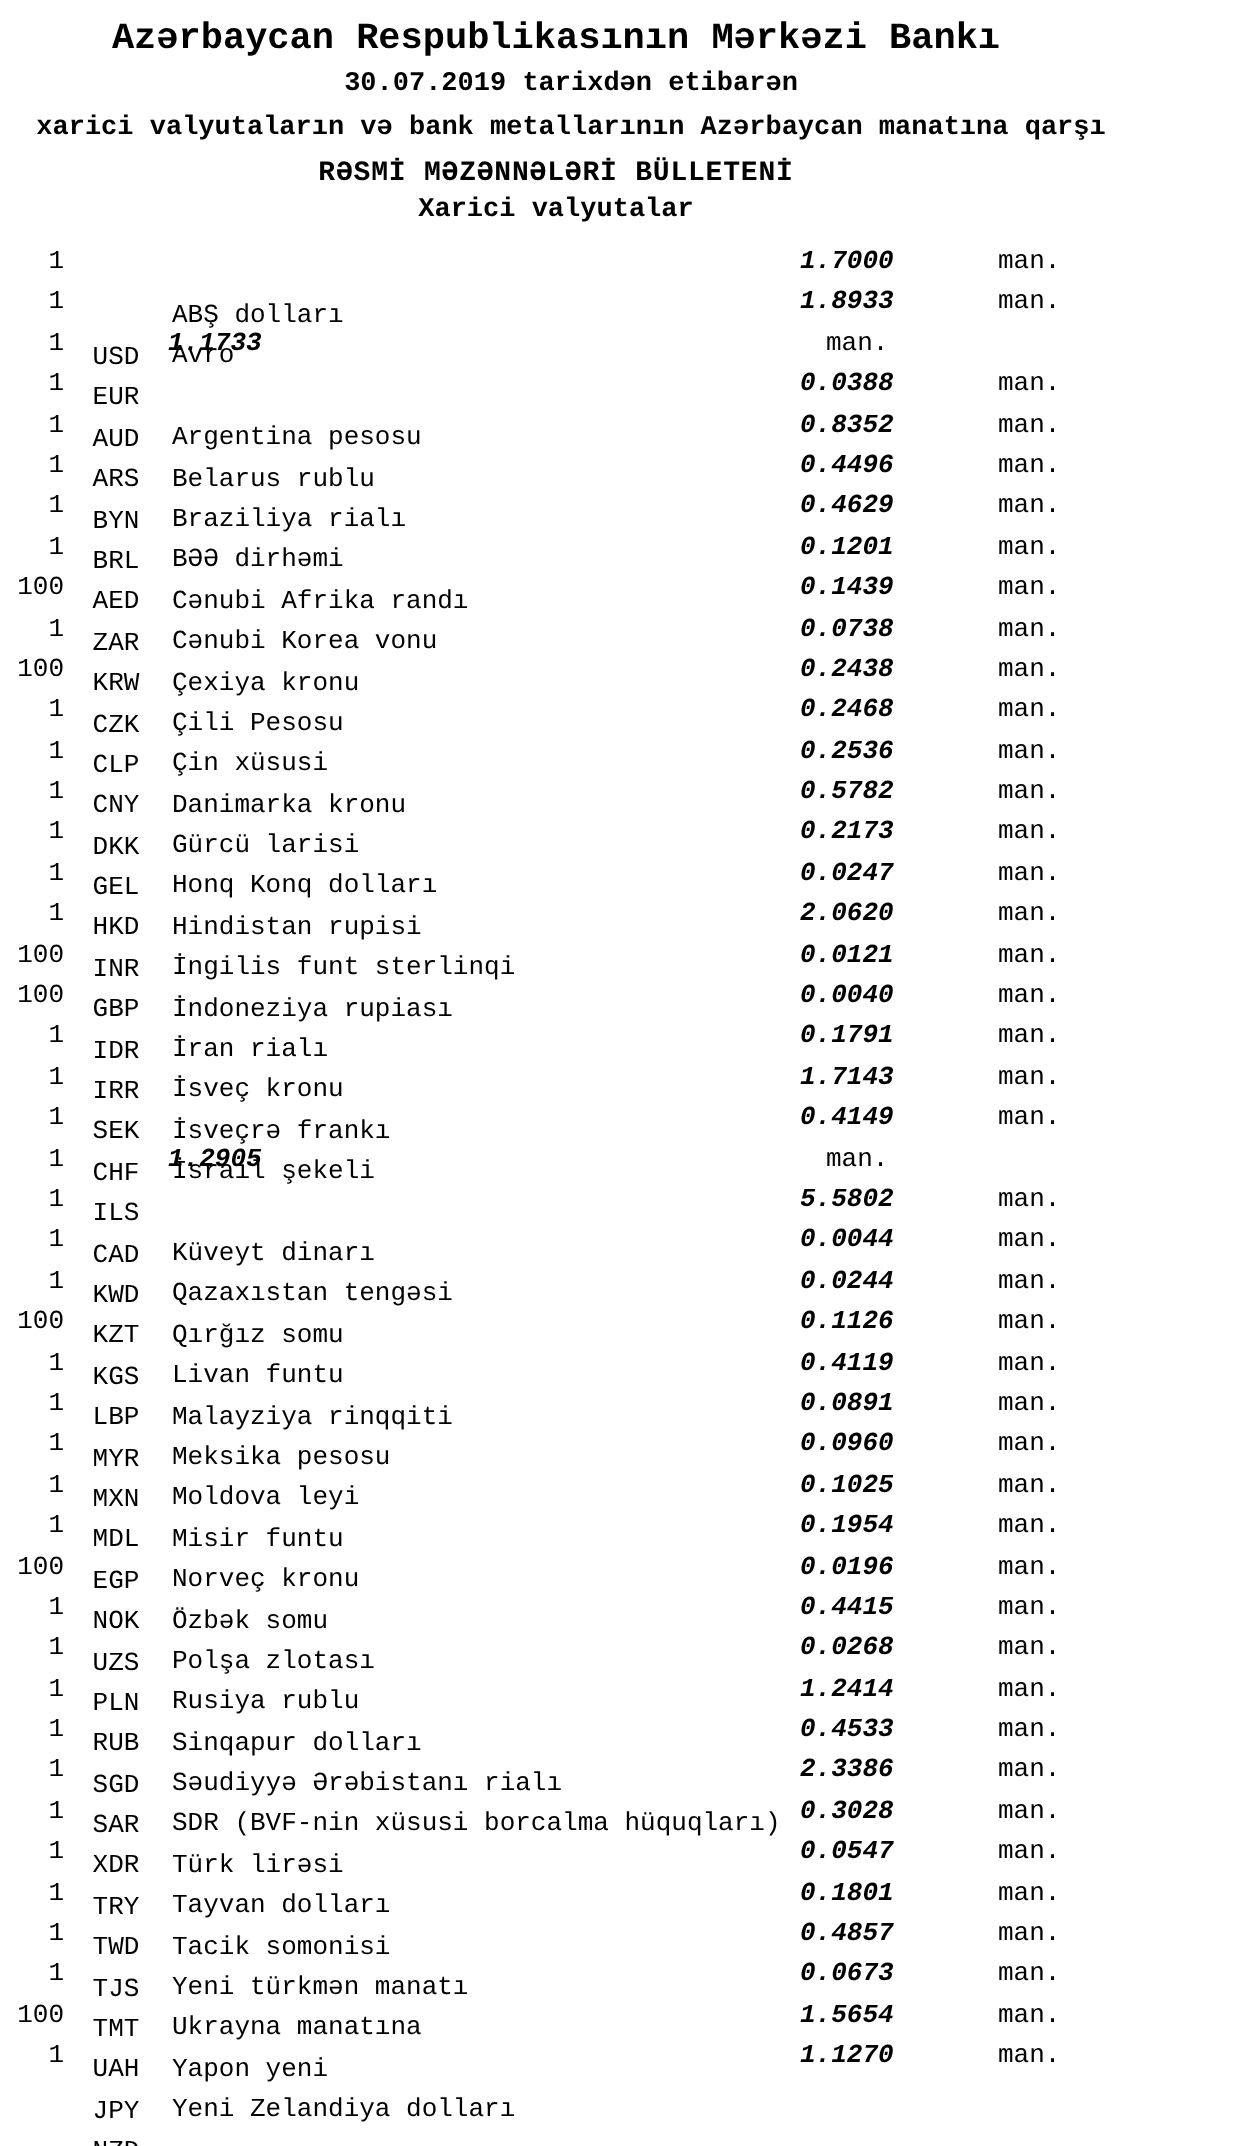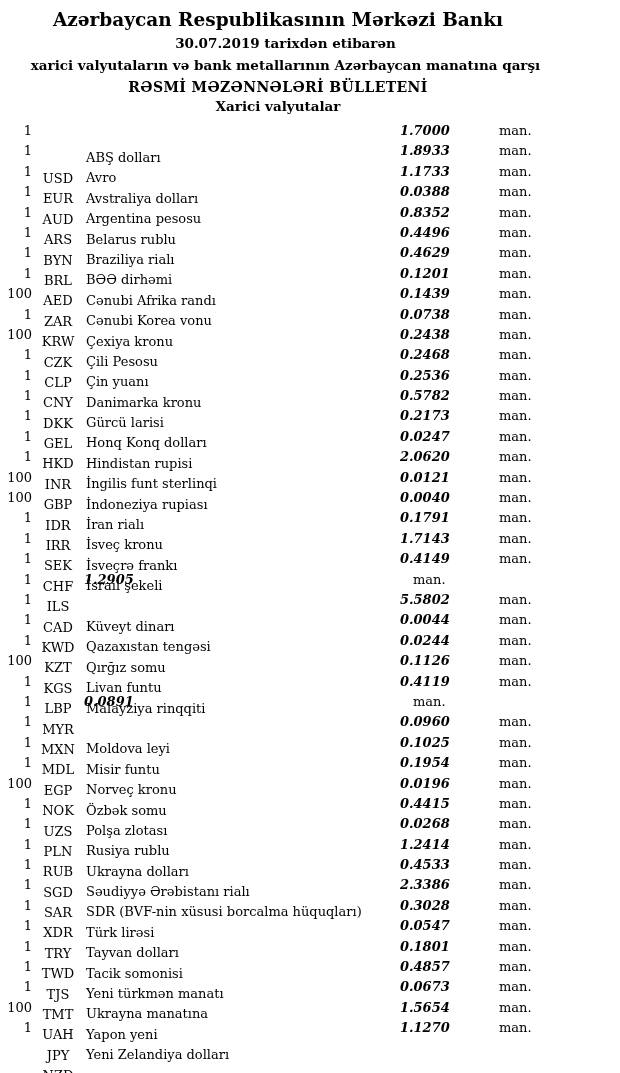--- a/index.html
+++ b/index.html
@@ -10,20 +10,21 @@
   body {
     width: 620px;
     height: 1073px;
     font-family: "DejaVu Serif", "Liberation Serif", serif;
     color: #000000;
     overflow: hidden;
   }
   .page {
     width: 556px;
     height: 1073px;
+    font-family: Liberation Mono, monospace;
   }
   .header {
     text-align: center;
     padding-top: 7px;
   }
   .bank-name {
     font-size: 18.5px;
     font-weight: bold;
     line-height: 25px;
   }
@@ -105,21 +106,20 @@
     <span class="qty">1</span>
     <span class="code">EUR</span>
     <span class="cname">Avro</span>
     <span class="rate">1.8933</span>
     <span class="unit">man.</span>
   </div>
 
   <div class="row">
     <span class="qty">1</span>
     <span class="code">AUD</span>
-    <span class="cname">Avstraliya dolları</span>
     <span class="rate">1.1733</span>
     <span class="unit">man.</span>
   </div>
 
   <div class="row">
     <span class="qty">1</span>
     <span class="code">ARS</span>
     <span class="cname">Argentina pesosu</span>
     <span class="rate">0.0388</span>
     <span class="unit">man.</span>
@@ -177,21 +177,21 @@
     <span class="qty">100</span>
     <span class="code">CLP</span>
     <span class="cname">Çili Pesosu</span>
     <span class="rate">0.2438</span>
     <span class="unit">man.</span>
   </div>
 
   <div class="row">
     <span class="qty">1</span>
     <span class="code">CNY</span>
-    <span class="cname">Çin yuanı</span>
+    <span class="cname">Çin xüsusi</span>
     <span class="rate">0.2468</span>
     <span class="unit">man.</span>
   </div>
 
   <div class="row">
     <span class="qty">1</span>
     <span class="code">DKK</span>
     <span class="cname">Danimarka kronu</span>
     <span class="rate">0.2536</span>
     <span class="unit">man.</span>
@@ -312,20 +312,21 @@
     <span class="qty">1</span>
     <span class="code">MYR</span>
     <span class="cname">Malayziya rinqqiti</span>
     <span class="rate">0.4119</span>
     <span class="unit">man.</span>
   </div>
 
   <div class="row">
     <span class="qty">1</span>
     <span class="code">MXN</span>
+    <span class="cname">Meksika pesosu</span>
     <span class="rate">0.0891</span>
     <span class="unit">man.</span>
   </div>
 
   <div class="row">
     <span class="qty">1</span>
     <span class="code">MDL</span>
     <span class="cname">Moldova leyi</span>
     <span class="rate">0.0960</span>
     <span class="unit">man.</span>
@@ -367,21 +368,21 @@
     <span class="qty">1</span>
     <span class="code">RUB</span>
     <span class="cname">Rusiya rublu</span>
     <span class="rate">0.0268</span>
     <span class="unit">man.</span>
   </div>
 
   <div class="row">
     <span class="qty">1</span>
     <span class="code">SGD</span>
-    <span class="cname">Ukrayna dolları</span>
+    <span class="cname">Sinqapur dolları</span>
     <span class="rate">1.2414</span>
     <span class="unit">man.</span>
   </div>
 
   <div class="row">
     <span class="qty">1</span>
     <span class="code">SAR</span>
     <span class="cname">Səudiyyə Ərəbistanı rialı</span>
     <span class="rate">0.4533</span>
     <span class="unit">man.</span>

